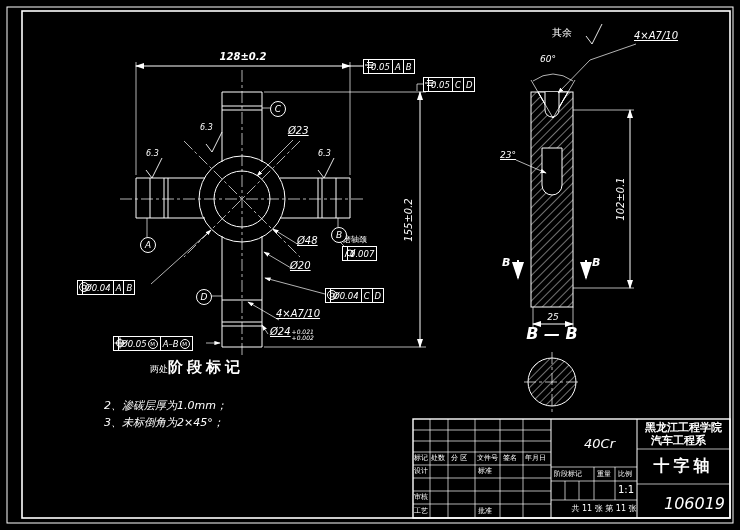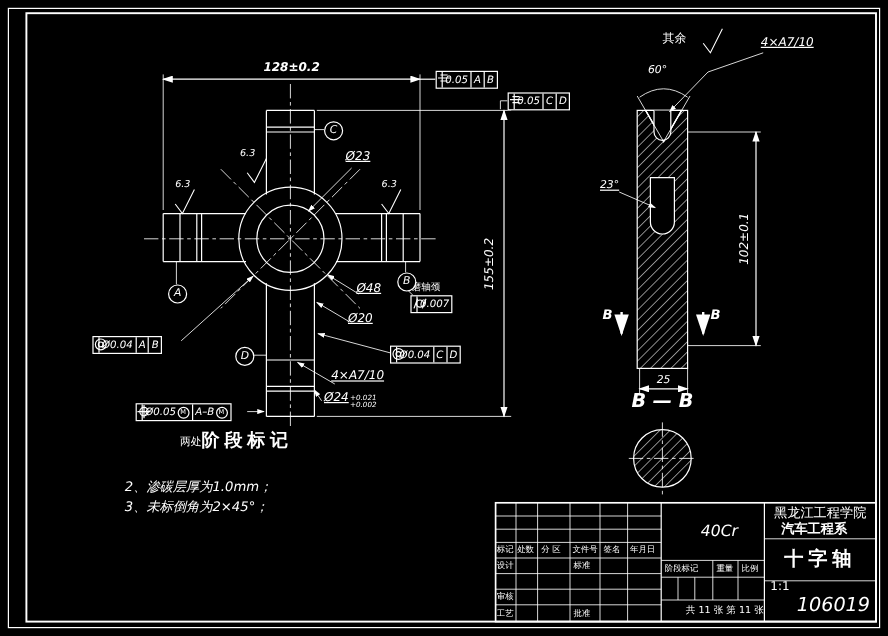--- a/index.html
+++ b/index.html
@@ -301,21 +301,21 @@
 <div class="tb" style="left:414px;top:468px;">设计</div>
 <div class="tb" style="left:478px;top:468px;">标准</div>
 <div class="tb" style="left:414px;top:494px;">审核</div>
 <div class="tb" style="left:414px;top:508px;">工艺</div>
 <div class="tb" style="left:478px;top:508px;">批准</div>
 
 <div class="tb tbc" style="left:551px;top:437px;width:97px;font-size:13px;font-style:italic;">40Cr</div>
 <div class="tb" style="left:554px;top:471px;">阶段标记</div>
 <div class="tb" style="left:597px;top:471px;">重量</div>
 <div class="tb" style="left:618px;top:471px;">比例</div>
-<div class="tb tbc" style="left:615px;top:485px;width:22px;font-size:10px;padding-left:24px;">1:1</div>
+<div class="tb tbc" style="left:615px;top:485px;width:22px;font-size:10px;">1:1</div>
 <div class="tb tbc" style="left:551px;top:505px;width:106px;font-size:8px;">共 11 张 第 11 张</div>
 
-<div class="tb tbc" style="left:637px;top:422px;width:93px;font-size:11px;font-weight:normal;">黑龙江工程学院</div>
+<div class="tb tbc" style="left:637px;top:422px;width:93px;font-size:11px;font-weight:bold;">黑龙江工程学院</div>
 <div class="tb tbc" style="left:637px;top:435px;width:83px;font-size:11px;font-weight:bold;">汽车工程系</div>
 <div class="tb tbc" style="left:637px;top:458px;width:93px;font-size:16px;font-weight:bold;letter-spacing:4px;">十字轴</div>
 <div class="tb tbc" style="left:637px;top:496px;width:115px;font-size:16px;font-style:italic;">106019</div>
 
 </div>
 
 </body></html>

